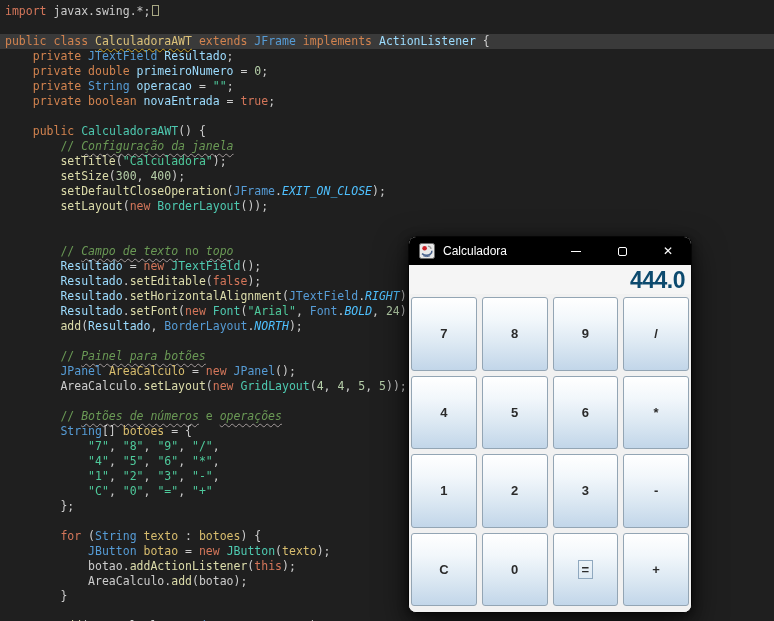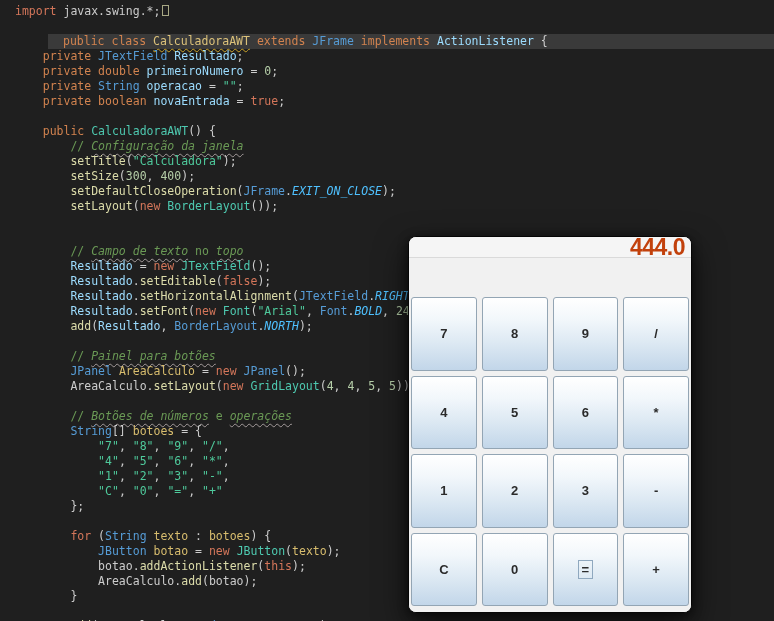--- a/index.html
+++ b/index.html
@@ -5,22 +5,22 @@
   * { box-sizing: border-box; margin: 0; padding: 0; }
   html,body { width: 774px; height: 621px; overflow: hidden; background: #1f1f1f; }
 
   
   .editor {
     position: absolute; inset: 0;
     font-family: "DejaVu Sans Mono", "Liberation Mono", monospace;
     font-size: 11.5px; line-height: 15px; color: #cccccc;
     padding-top: 4px; white-space: pre; cursor: text;
   }
-  .line { height: 15px; padding-left: 15px; white-space: pre; }
-  .line.hl { background: #3a3a3a; margin-left: 48px; }
+  .line { height: 15px; padding-left: 5px; white-space: pre; }
+  .line.hl { background: #3a3a3a; }
 
   .tk-pun   { color: #cccccc; }
   .tk-kw    { color: #d2834f; }
   .tk-kwc   { color: #d4765a; }
   .tk-typ   { color: #569cd6; }
   .tk-ctor  { color: #4ec9b0; }
   .tk-str   { color: #4fca9c; }
   .tk-num   { color: #b5cea8; }
   .tk-fld   { color: #9cdcfe; }
   .tk-mth   { color: #dcdcaa; }
@@ -47,23 +47,23 @@
   .titlebar { height: 28px; background: #000000; display: flex; align-items: center; }
   .title-icon { width: 16px; height: 16px; margin-left: 10px; flex: 0 0 auto; }
   .title-text { margin-left: 8px; color: #ffffff; font-size: 12px; }
   .controls { margin-left: auto; display: flex; height: 100%; }
   .ctrl { width: 46px; height: 100%; display: flex; align-items: center; justify-content: center;
           color: #ffffff; font-size: 12px; cursor: default; background: transparent; border: 0; }
   .ctrl .dash { display:block; width: 10px; height: 1px; background: #ffffff; }
   .ctrl .sq   { display:block; width: 9px; height: 9px; border: 1px solid #ffffff; border-radius: 2px; }
 
   .display {
-    height: 21px; background: #f5f5f5; border-bottom: 1px solid #dadada;
+    height: 31px; background: #f5f5f5; border-bottom: 1px solid #dadada;
     display: flex; align-items: center; justify-content: flex-end;
-    font-size: 23px; font-weight: bold; color: #c2410c; padding-right: 6px;
+    font-size: 23px; font-weight: bold; color: #0c4a6e; padding-right: 6px;
     letter-spacing: -0.5px;
   }
 
   .grid {
     position: absolute; left: 0; right: 0; top: 57px; bottom: 0;
     display: grid; grid-template-columns: repeat(4,1fr); grid-template-rows: repeat(4,1fr);
     gap: 5px; padding: 3px 2px 6px 2px; background: #f1f1f1;
   }
   .btn {
     border: 1px solid #93a5b4; border-radius: 3px;
@@ -73,20 +73,41 @@
     font-size: 13px; font-weight: bold; color: #2b2b2b; cursor: default;
   }
   .focus-box { border: 1px solid #8fa8bf; padding: 2px 3px; line-height: 1; }
 </style>
 </head>
 <body>
 
 <div class="editor" id="code-area"><div class="line"><span class="tk-kwc">import</span><span class="tk-pun"> javax.swing.*;</span><span class="box-char"></span></div><div class="line"></div><div class="line hl"><span class="tk-kw">public class </span><span class="tk-clsw">CalculadoraAWT</span><span class="tk-pun"> </span><span class="tk-kw">extends</span><span class="tk-pun"> </span><span class="tk-typ">JFrame</span><span class="tk-pun"> </span><span class="tk-kw">implements</span><span class="tk-pun"> </span><span class="tk-fld">ActionListener</span><span class="tk-pun"> {</span></div><div class="line"><span class="tk-pun">    </span><span class="tk-kw">private</span><span class="tk-pun"> </span><span class="tk-typ">JTextField</span><span class="tk-pun"> </span><span class="tk-fld">Resultado</span><span class="tk-pun">;</span></div><div class="line"><span class="tk-pun">    </span><span class="tk-kw">private</span><span class="tk-pun"> </span><span class="tk-kw">double</span><span class="tk-pun"> </span><span class="tk-fld">primeiroNumero</span><span class="tk-pun"> = </span><span class="tk-num">0</span><span class="tk-pun">;</span></div><div class="line"><span class="tk-pun">    </span><span class="tk-kw">private</span><span class="tk-pun"> </span><span class="tk-typ">String</span><span class="tk-pun"> </span><span class="tk-fld">operacao</span><span class="tk-pun"> = </span><span class="tk-str">""</span><span class="tk-pun">;</span></div><div class="line"><span class="tk-pun">    </span><span class="tk-kw">private</span><span class="tk-pun"> </span><span class="tk-kw">boolean</span><span class="tk-pun"> </span><span class="tk-fld">novaEntrada</span><span class="tk-pun"> = </span><span class="tk-kwc">true</span><span class="tk-pun">;</span></div><div class="line"></div><div class="line"><span class="tk-pun">    </span><span class="tk-kw">public</span><span class="tk-pun"> </span><span class="tk-ctor">CalculadoraAWT</span><span class="tk-pun">() {</span></div><div class="line"><span class="tk-pun">        </span><span class="tk-cmt">// </span><span class="tk-cmtsq">Configuração da janela</span></div><div class="line"><span class="tk-pun">        </span><span class="tk-mth">setTitle</span><span class="tk-pun">(</span><span class="tk-str">"Calculadora"</span><span class="tk-pun">);</span></div><div class="line"><span class="tk-pun">        </span><span class="tk-mth">setSize</span><span class="tk-pun">(</span><span class="tk-num">300</span><span class="tk-pun">, </span><span class="tk-num">400</span><span class="tk-pun">);</span></div><div class="line"><span class="tk-pun">        </span><span class="tk-mth">setDefaultCloseOperation</span><span class="tk-pun">(</span><span class="tk-typ">JFrame</span><span class="tk-pun">.</span><span class="tk-const">EXIT_ON_CLOSE</span><span class="tk-pun">);</span></div><div class="line"><span class="tk-pun">        </span><span class="tk-mth">setLayout</span><span class="tk-pun">(</span><span class="tk-kwc">new</span><span class="tk-pun"> </span><span class="tk-ctor">BorderLayout</span><span class="tk-pun">());</span></div><div class="line"></div><div class="line"></div><div class="line"><span class="tk-pun">        </span><span class="tk-cmt">// </span><span class="tk-cmtsq">Campo de texto</span><span class="tk-cmt"> no </span><span class="tk-cmtsq">topo</span></div><div class="line"><span class="tk-pun">        </span><span class="tk-fld">Resultado</span><span class="tk-pun"> = </span><span class="tk-kwc">new</span><span class="tk-pun"> </span><span class="tk-ctor">JTextField</span><span class="tk-pun">();</span></div><div class="line"><span class="tk-pun">        </span><span class="tk-fld">Resultado</span><span class="tk-pun">.</span><span class="tk-mth">setEditable</span><span class="tk-pun">(</span><span class="tk-kwc">false</span><span class="tk-pun">);</span></div><div class="line"><span class="tk-pun">        </span><span class="tk-fld">Resultado</span><span class="tk-pun">.</span><span class="tk-mth">setHorizontalAlignment</span><span class="tk-pun">(</span><span class="tk-typ">JTextField</span><span class="tk-pun">.</span><span class="tk-const">RIGHT</span><span class="tk-pun">);</span></div><div class="line"><span class="tk-pun">        </span><span class="tk-fld">Resultado</span><span class="tk-pun">.</span><span class="tk-mth">setFont</span><span class="tk-pun">(</span><span class="tk-kwc">new</span><span class="tk-pun"> </span><span class="tk-ctor">Font</span><span class="tk-pun">(</span><span class="tk-str">"Arial"</span><span class="tk-pun">, </span><span class="tk-typ">Font</span><span class="tk-pun">.</span><span class="tk-const">BOLD</span><span class="tk-pun">, </span><span class="tk-num">24</span><span class="tk-pun">));</span></div><div class="line"><span class="tk-pun">        </span><span class="tk-mth">add</span><span class="tk-pun">(</span><span class="tk-fld">Resultado</span><span class="tk-pun">, </span><span class="tk-typ">BorderLayout</span><span class="tk-pun">.</span><span class="tk-const">NORTH</span><span class="tk-pun">);</span></div><div class="line"></div><div class="line"><span class="tk-pun">        </span><span class="tk-cmt">// </span><span class="tk-cmtsq">Painel para botões</span></div><div class="line"><span class="tk-pun">        </span><span class="tk-typ">JPanel</span><span class="tk-pun"> </span><span class="tk-var">AreaCalculo</span><span class="tk-pun"> = </span><span class="tk-kwc">new</span><span class="tk-pun"> </span><span class="tk-typ">JPanel</span><span class="tk-pun">();</span></div><div class="line"><span class="tk-pun">        </span><span class="tk-pun">AreaCalculo</span><span class="tk-pun">.</span><span class="tk-mth">setLayout</span><span class="tk-pun">(</span><span class="tk-kwc">new</span><span class="tk-pun"> </span><span class="tk-ctor">GridLayout</span><span class="tk-pun">(</span><span class="tk-num">4</span><span class="tk-pun">, </span><span class="tk-num">4</span><span class="tk-pun">, </span><span class="tk-num">5</span><span class="tk-pun">, </span><span class="tk-num">5</span><span class="tk-pun">));</span></div><div class="line"></div><div class="line"><span class="tk-pun">        </span><span class="tk-cmt">// </span><span class="tk-cmtsq">Botões de números</span><span class="tk-cmt"> e </span><span class="tk-cmtsq">operações</span></div><div class="line"><span class="tk-pun">        </span><span class="tk-typ">String</span><span class="tk-pun">[] </span><span class="tk-var">botoes</span><span class="tk-pun"> = {</span></div><div class="line"><span class="tk-pun">            </span><span class="tk-str">"7"</span><span class="tk-pun">, </span><span class="tk-str">"8"</span><span class="tk-pun">, </span><span class="tk-str">"9"</span><span class="tk-pun">, </span><span class="tk-str">"/"</span><span class="tk-pun">,</span></div><div class="line"><span class="tk-pun">            </span><span class="tk-str">"4"</span><span class="tk-pun">, </span><span class="tk-str">"5"</span><span class="tk-pun">, </span><span class="tk-str">"6"</span><span class="tk-pun">, </span><span class="tk-str">"*"</span><span class="tk-pun">,</span></div><div class="line"><span class="tk-pun">            </span><span class="tk-str">"1"</span><span class="tk-pun">, </span><span class="tk-str">"2"</span><span class="tk-pun">, </span><span class="tk-str">"3"</span><span class="tk-pun">, </span><span class="tk-str">"-"</span><span class="tk-pun">,</span></div><div class="line"><span class="tk-pun">            </span><span class="tk-str">"C"</span><span class="tk-pun">, </span><span class="tk-str">"0"</span><span class="tk-pun">, </span><span class="tk-str">"="</span><span class="tk-pun">, </span><span class="tk-str">"+"</span></div><div class="line"><span class="tk-pun">        };</span></div><div class="line"></div><div class="line"><span class="tk-pun">        </span><span class="tk-kwc">for</span><span class="tk-pun"> (</span><span class="tk-typ">String</span><span class="tk-pun"> </span><span class="tk-var">texto</span><span class="tk-pun"> : </span><span class="tk-var">botoes</span><span class="tk-pun">) {</span></div><div class="line"><span class="tk-pun">            </span><span class="tk-typ">JButton</span><span class="tk-pun"> </span><span class="tk-var">botao</span><span class="tk-pun"> = </span><span class="tk-kwc">new</span><span class="tk-pun"> </span><span class="tk-ctor">JButton</span><span class="tk-pun">(</span><span class="tk-var">texto</span><span class="tk-pun">);</span></div><div class="line"><span class="tk-pun">            </span><span class="tk-pun">botao</span><span class="tk-pun">.</span><span class="tk-mth">addActionListener</span><span class="tk-pun">(</span><span class="tk-kwc">this</span><span class="tk-pun">);</span></div><div class="line"><span class="tk-pun">            </span><span class="tk-pun">AreaCalculo</span><span class="tk-pun">.</span><span class="tk-mth">add</span><span class="tk-pun">(</span><span class="tk-pun">botao</span><span class="tk-pun">);</span></div><div class="line"><span class="tk-pun">        }</span></div><div class="line"></div><div class="line"><span class="tk-pun">        </span><span class="tk-mth">add</span><span class="tk-pun">(</span><span class="tk-pun">AreaCalculo</span><span class="tk-pun">, </span><span class="tk-typ">BorderLayout</span><span class="tk-pun">.</span><span class="tk-const">CENTER</span><span class="tk-pun">);</span></div></div>
 
 <div class="calc">
+  <div class="titlebar">
+    <svg class="title-icon" viewBox="0 0 16 16" xmlns="http://www.w3.org/2000/svg">
+      <rect x="0.5" y="0.5" width="15" height="15" rx="2" fill="#e9e9e9" stroke="#6b6b6b"></rect>
+      <path d="M9 3.2 q3.2 0.6 3 2.8" stroke="#9a9a9a" stroke-width="1.2" fill="none"></path>
+      <circle cx="5.6" cy="5.2" r="2.3" fill="#cc2229"></circle>
+      <path d="M3 10.6 q4.6 3.4 8.6 0.2 q1.6 -1.4 1 -3" stroke="#46608c" stroke-width="1.5" fill="none"></path>
+      <path d="M4.2 12.8 q3.6 1.6 7 0" stroke="#46608c" stroke-width="1" fill="none"></path>
+    </svg>
+    <span class="title-text">Calculadora</span>
+    <div class="controls">
+      <button class="ctrl" title="Minimize">
+          <span class="dash"></span>
+        </button>
+      <button class="ctrl" title="Maximize">
+          <span class="sq"></span>
+        </button>
+      <button class="ctrl" title="Close">
+          <span>✕</span>
+        </button>
+    </div>
+  </div>
   <div class="display">444.0</div>
   <div class="grid" id="btn-grid">
       <button class="btn">7</button>
       <button class="btn">8</button>
       <button class="btn">9</button>
       <button class="btn">/</button>
       <button class="btn">4</button>
       <button class="btn">5</button>
       <button class="btn">6</button>
       <button class="btn">*</button>

